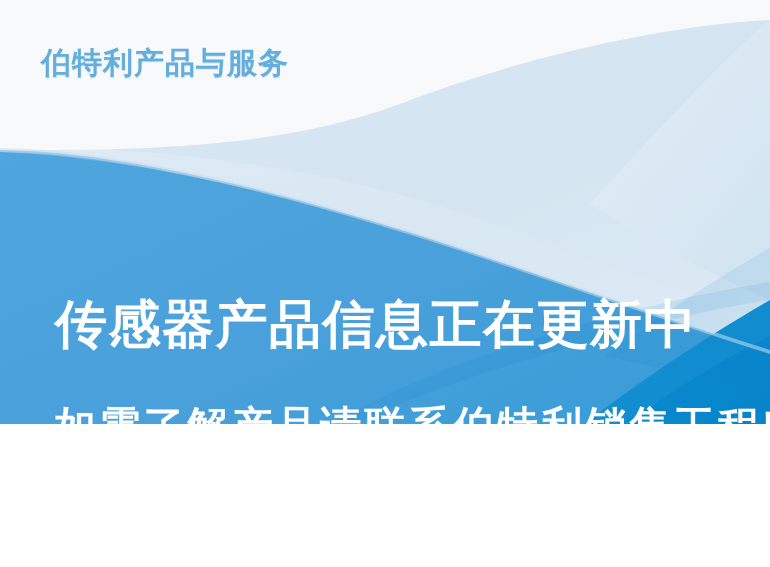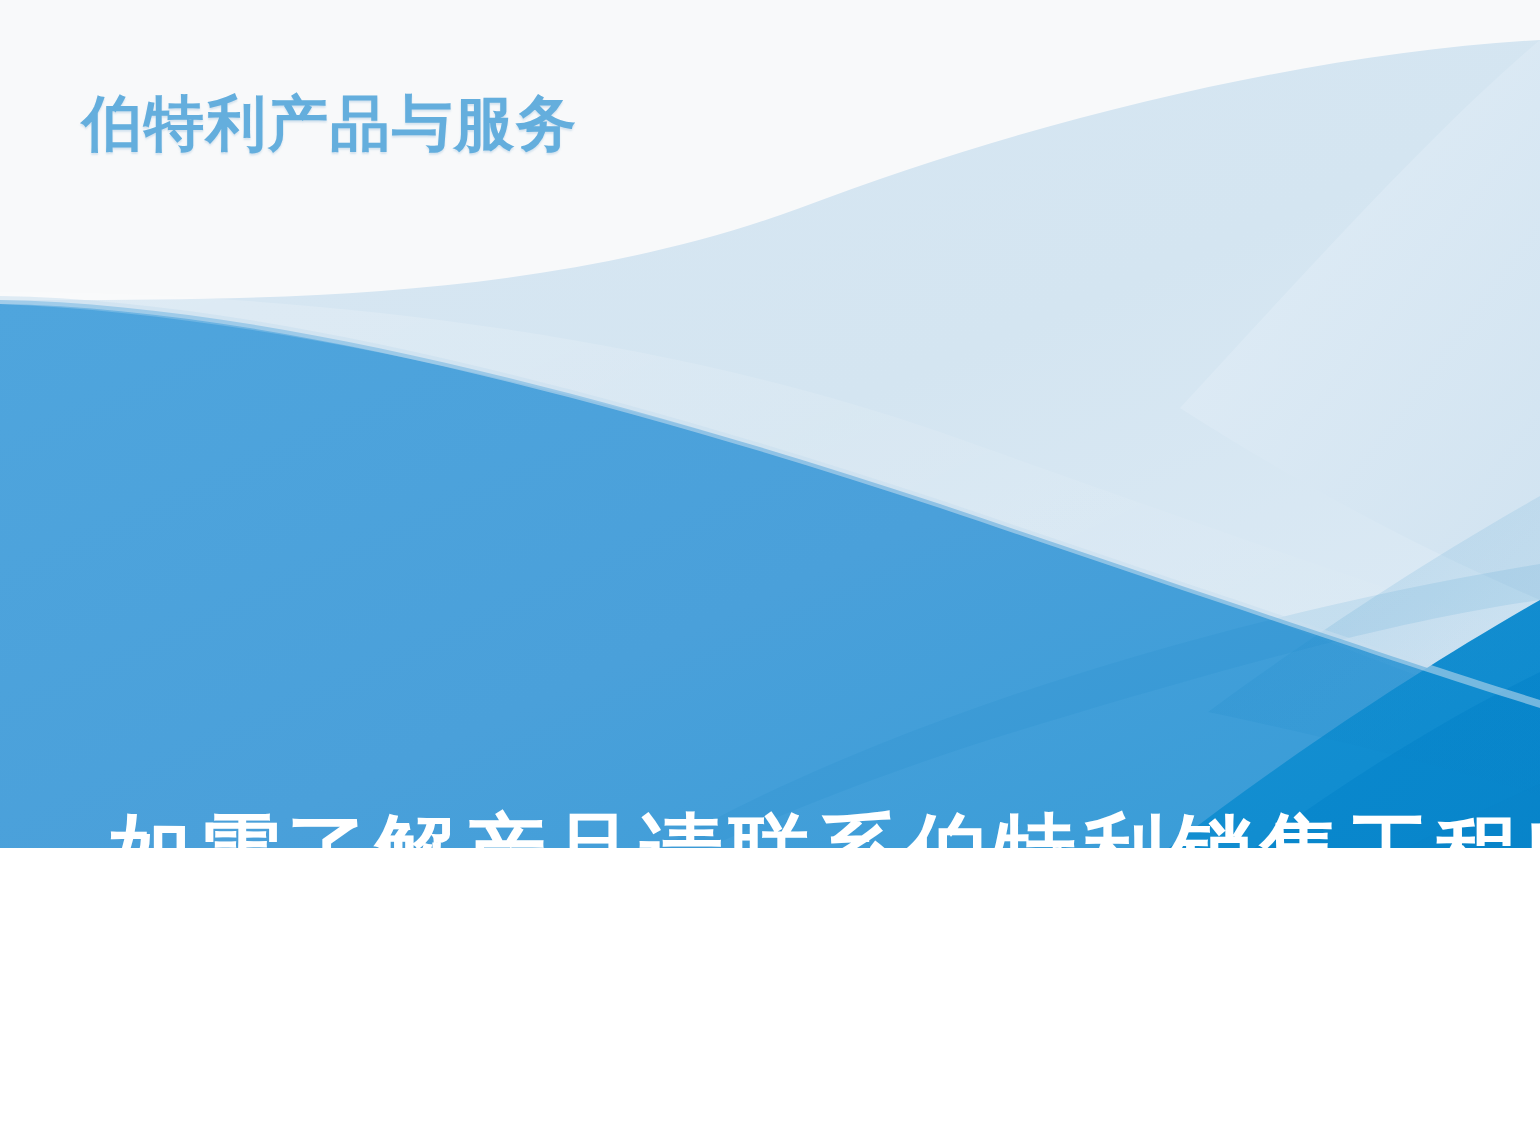--- a/index.html
+++ b/index.html
@@ -195,18 +195,19 @@
              L770,567 L0,567 Z"></path>
 
     <path fill="#C9DEEE" opacity="0.55" d="M0,148 C130,150 300,194 470,250 C600,294 700,328 770,350 L770,354
              C700,332 600,298 470,254 C300,198 130,154 0,152 Z"></path>
   </svg>
 
   <div id="text-layer">
 
     <div class="brand-title">伯特利产品与服务</div>
 
+    <div class="headline">传感器产品信息正在更新中</div>
 
     <div class="subheadline">如需了解产品请联系伯特利销售工程师</div>
 
   </div>
 
 </div>
 
 </body></html>

